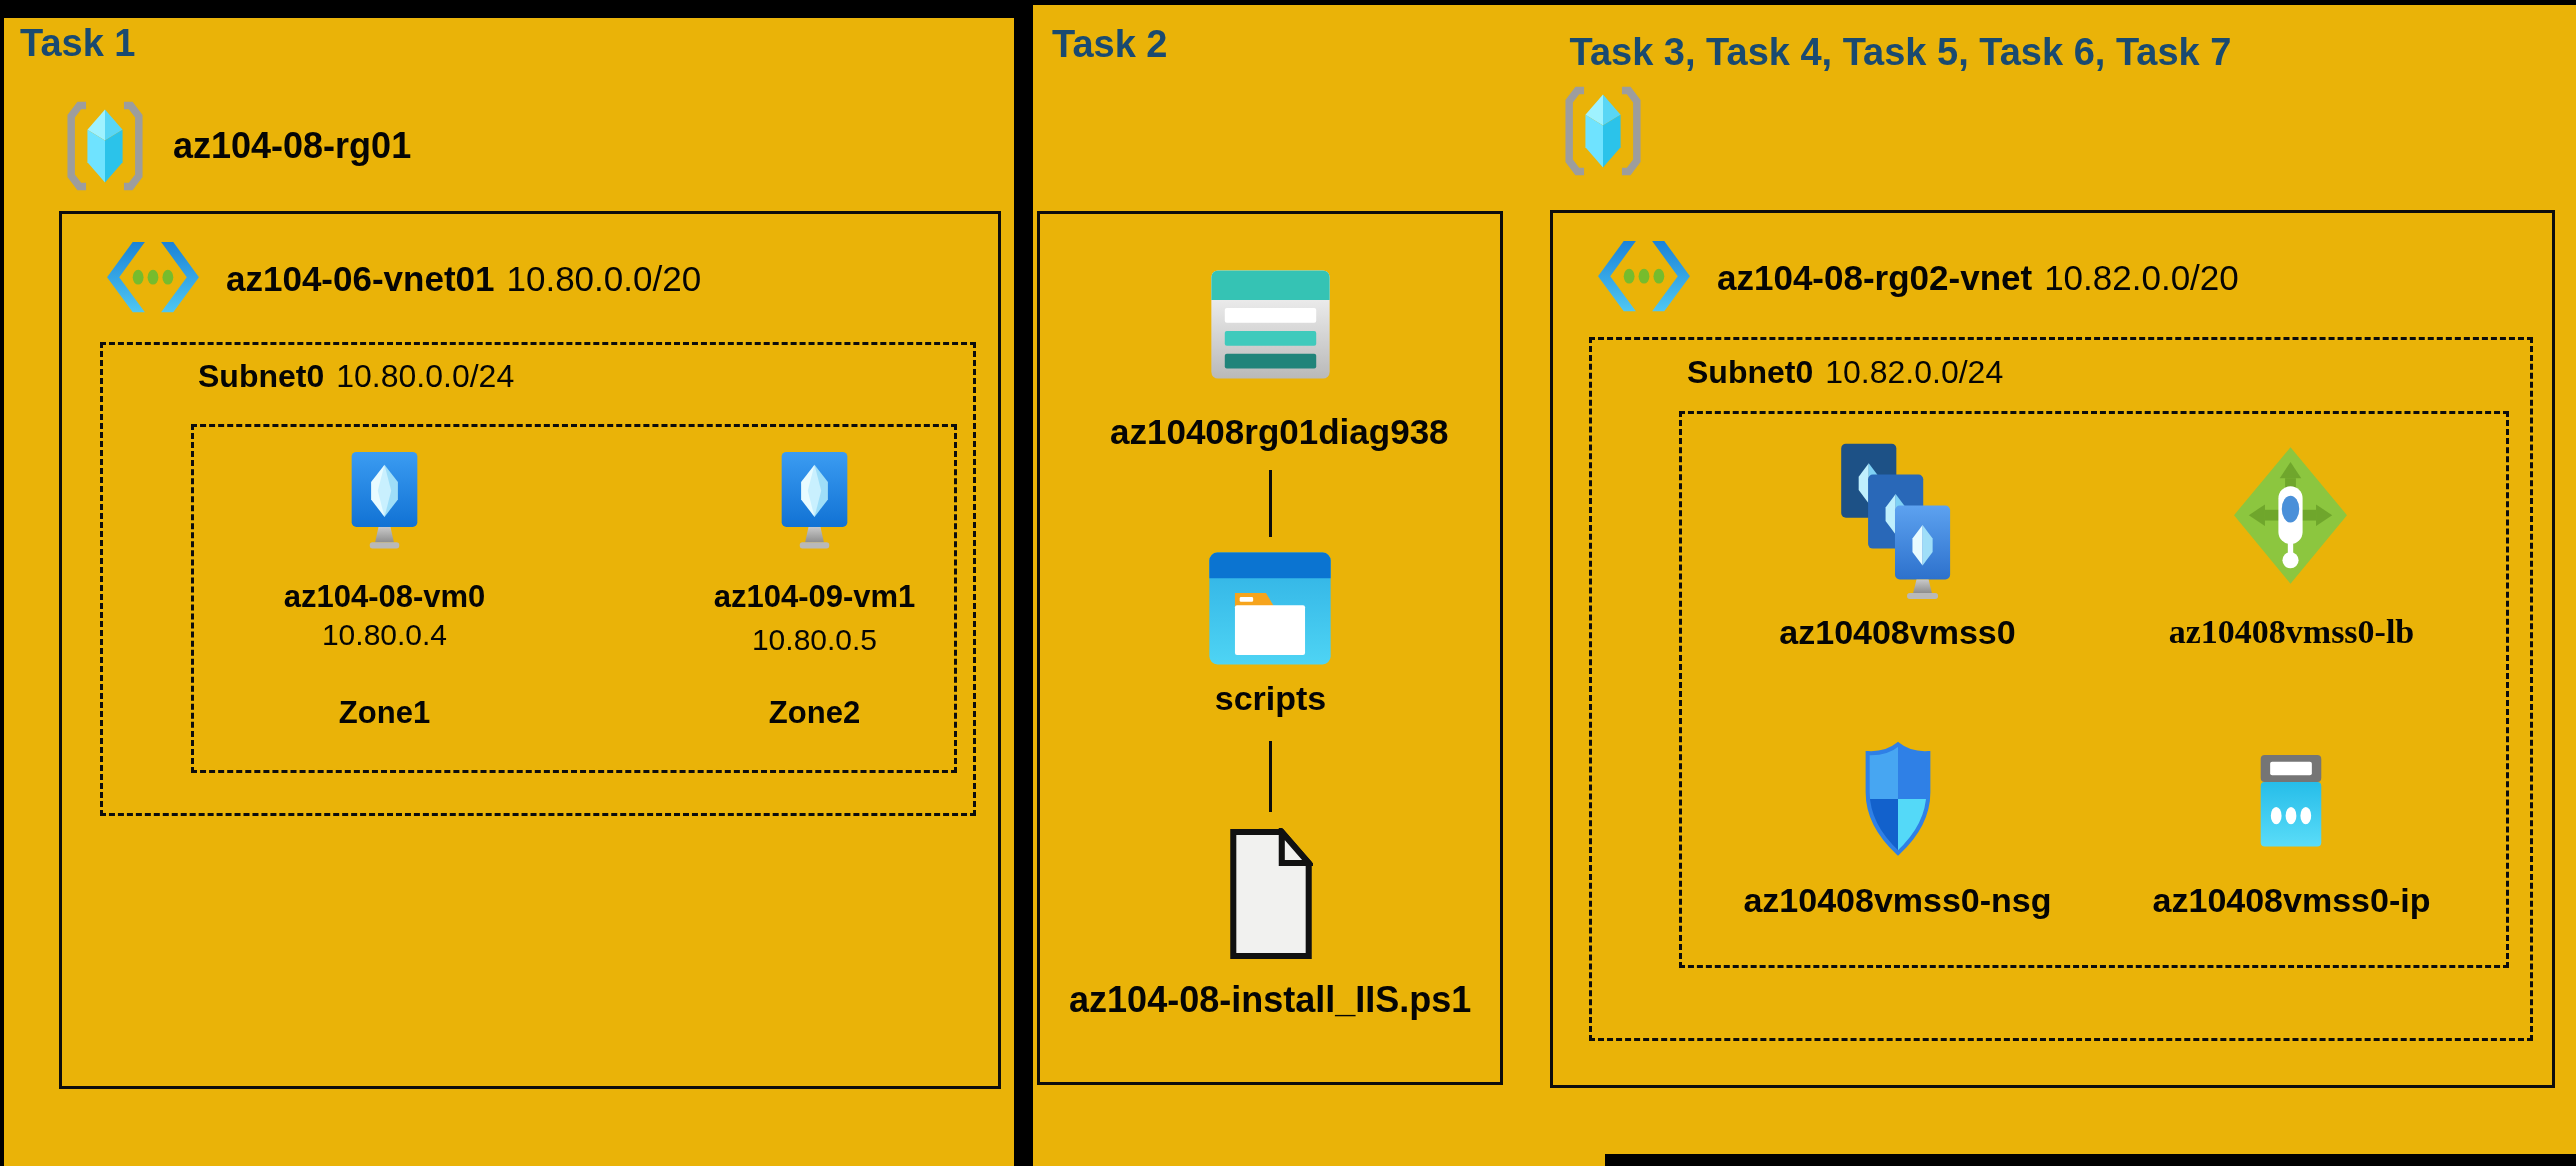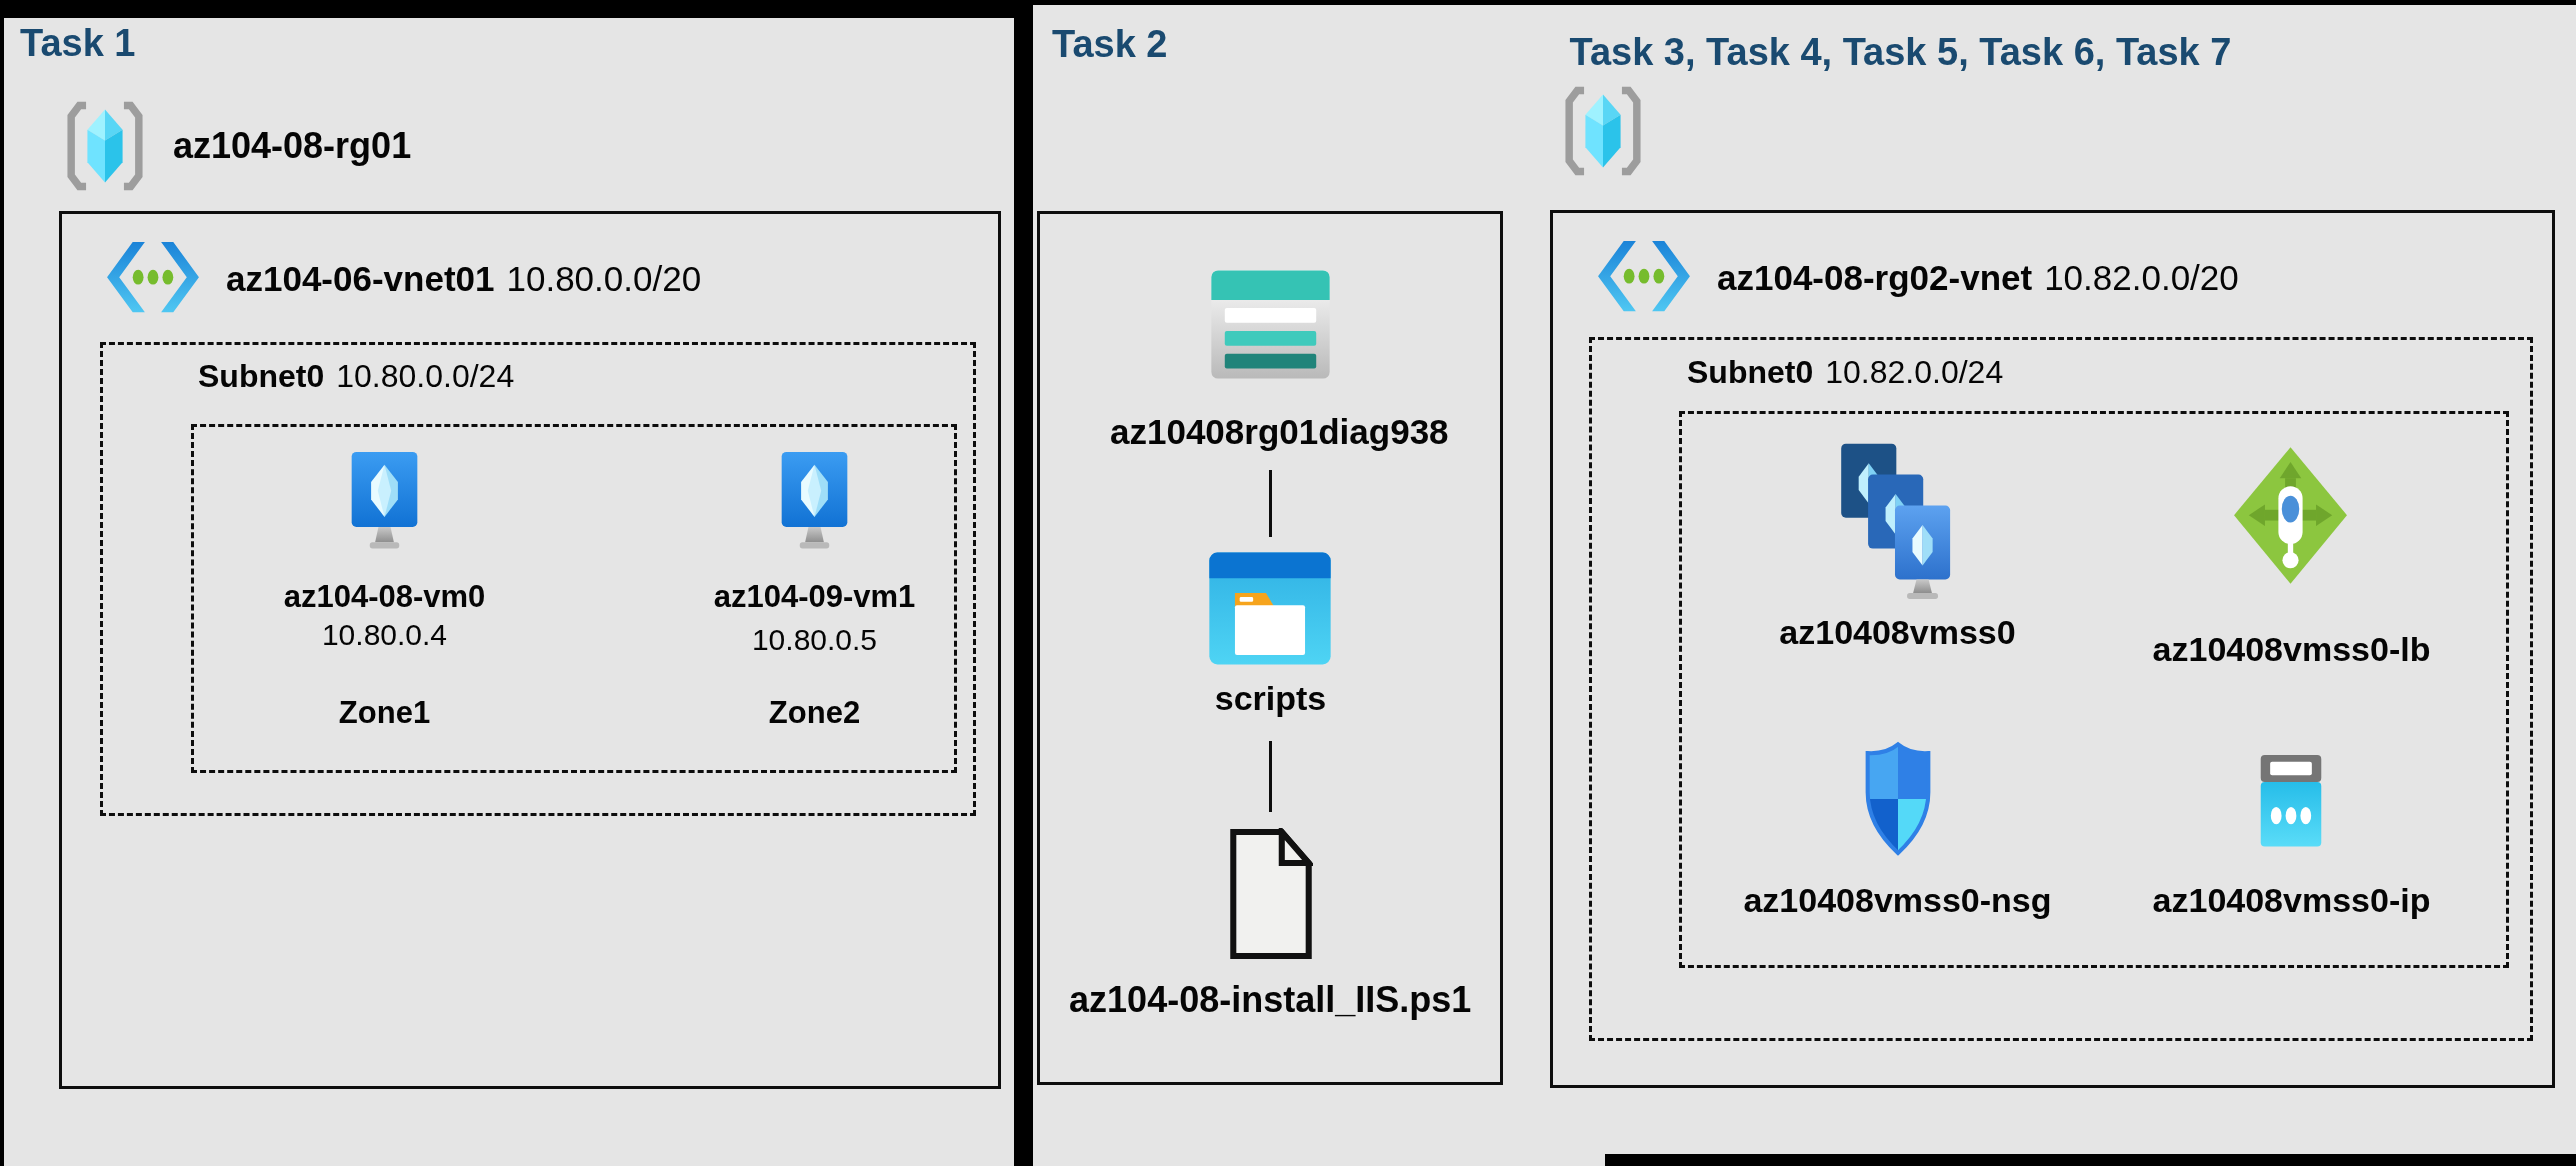--- a/index.html
+++ b/index.html
@@ -1,19 +1,19 @@
 <!DOCTYPE html>
 <html style="font-size:10.8px"><head>
 <meta charset="utf-8">
 <style>
   html,body{margin:0;padding:0;background:#000;}
   #canvas{position:relative;width:2576px;height:1166px;background:#000;overflow:hidden;
           font-family:"Liberation Sans",sans-serif;color:#050505;}
   .abs{position:absolute;}
-  .panel{position:absolute;background:#e5e5e5;}
+  .panel{position:absolute;background:#eab308;}
   .t-head{font-size:38px;font-weight:700;color:#1a4a70;white-space:nowrap;}
   .solid-box{border:3.4px solid #0d0d0d;}
   .dash-box{border:3.4px dashed #0d0d0d;}
   .row-lbl{white-space:nowrap;font-size:36px;font-weight:700;}
   .vnet-lbl{white-space:nowrap;font-size:35px;font-weight:700;}
   .sub-lbl{white-space:nowrap;font-size:32px;font-weight:700;}
   .r{font-weight:400;margin-left:12px;}
   .c-lbl{text-align:center;font-weight:700;white-space:nowrap;}
   .vm-name{font-size:31px;}
   .vm-ip{font-size:30px;font-weight:400;}
@@ -205,21 +205,21 @@
       <rect x="82" y="52" width="16" height="30" fill="#6fa62c"></rect>
       <polygon points="28,107 52,91 52,123" fill="#6fa62c"></polygon>
       <rect x="52" y="99" width="30" height="16" fill="#6fa62c"></rect>
       <polygon points="152,107 128,91 128,123" fill="#6fa62c"></polygon>
       <rect x="98" y="99" width="30" height="16" fill="#6fa62c"></rect>
       <rect x="72" y="64" width="36" height="86" rx="18" fill="#ffffff"></rect>
       <ellipse cx="90" cy="98" rx="13" ry="20" fill="#4a90d9"></ellipse>
       <rect x="86" y="140" width="8" height="28" fill="#ffffff"></rect>
       <circle cx="90" cy="174" r="12" fill="#ffffff"></circle>
     </svg>
-    <div class="abs c-lbl res-name" style="left:595px;top:625px;width:337px;">az10408vmss0-lb</div>
+    <div class="abs c-lbl res-name" style="left:595px;top:608px;width:337px;font-family:Liberation Serif, serif;">az10408vmss0-lb</div>
 
     <svg class="abs" style="left:326px;top:736px;" width="88" height="116" viewBox="0 0 130 172">
       <defs>
           <clipPath id="nsgclip">
             <path d="M65 5 C53 15 38 19 20 18 L20 76 C20 112 39 142 65 166 C91 142 110 112 110 76 L110 18 C92 19 77 15 65 5 Z"></path>
           </clipPath>
         </defs>
       <g clip-path="url(#nsgclip)">
         <rect x="0" y="0" width="65" height="86" fill="#47a6f2"></rect>
         <rect x="65" y="0" width="65" height="86" fill="#2f80e6"></rect>

